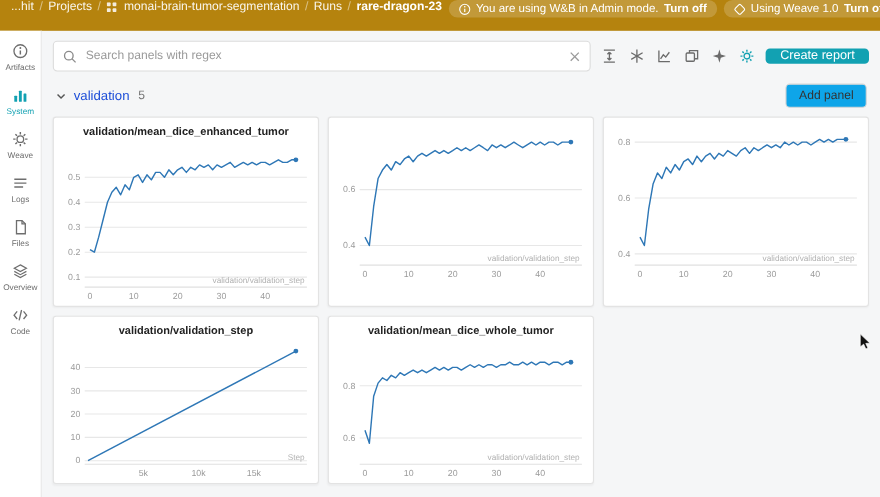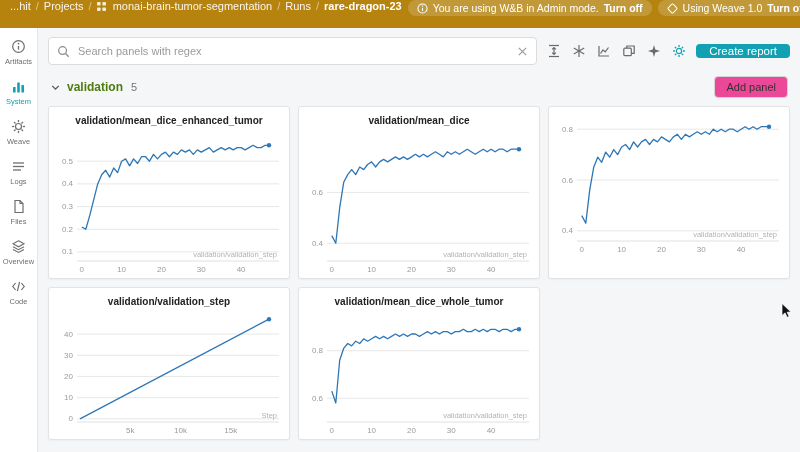--- a/index.html
+++ b/index.html
@@ -50,24 +50,24 @@
   .search input{border:none;outline:none;flex:1;font-size:11px;color:#333;background:transparent}
   .search input::placeholder{color:#9a9a9a}
   .tool-icons{display:flex;gap:11px;align-items:center;color:#6b6b6b}
   .tool-icons .ic{display:flex;cursor:pointer}
   .create-report{
     background:var(--accent);color:#fff;font-size:11.5px;border:none;border-radius:4px;
     height:14px;padding:0 13px;cursor:pointer;white-space:nowrap;font-family:inherit
   }
   .section-header{display:flex;align-items:center;gap:6px;margin-top:11px;padding:0 2px}
   .chev{display:flex;cursor:pointer;color:#555}
-  .section-title{font-size:12px;font-weight:bold;color:#4d7c0f}
+  .section-title{font-size:12px;font-weight:normal;color:#1d4ed8}
   .section-count{font-size:11px;color:#757575;margin-left:2px}
   .add-panel{
-    margin-left:auto;background:#ec4899;border:1px solid #d6d6d6;border-radius:4px;
+    margin-left:auto;background:#0ea5e9;border:1px solid #d6d6d6;border-radius:4px;
     font-size:11px;color:#333;padding:4px 11px;cursor:pointer;font-family:inherit
   }
   
   .charts{display:flex;flex-wrap:wrap;gap:8px;margin-top:8px}
   .panel{
     background:#fff;border:1px solid #e3e3e3;border-radius:3px;width:242px;
     box-shadow:0 1px 2px rgba(0,0,0,.04);cursor:pointer
   }
   .panel h3{
     margin:0;padding:8px 6px 1px;font-size:10px;text-align:center;color:#222;
@@ -327,21 +327,20 @@
           <text class="tick" x="71.6" y="144" text-anchor="middle">10</text>
           <text class="tick" x="111.5" y="144" text-anchor="middle">20</text>
           <text class="tick" x="151.3" y="144" text-anchor="middle">30</text>
           <text class="tick" x="191.1" y="144" text-anchor="middle">40</text>
           <text class="xlabel" x="227" y="129" text-anchor="end">validation/validation_step</text>
           <polyline points="31.8,99.0 35.8,101.3 39.7,87.6 43.7,71.8 47.7,55.9 51.7,46.8 55.7,42.3 59.7,49.1 63.7,40.0 67.6,44.6 71.6,33.2 75.6,30.9 79.6,37.8 83.6,30.9 87.6,35.5 91.5,28.7 95.5,28.7 99.5,33.2 103.5,26.4 107.5,30.9 111.5,26.4 115.4,24.1 119.4,28.7 123.4,24.1 127.4,26.4 131.4,21.9 135.4,24.1 139.4,21.9 143.3,26.4 147.3,21.9 151.3,24.1 155.3,21.9 159.3,19.6 163.3,24.1 167.2,21.9 171.2,19.6 175.2,21.9 179.2,19.6 183.2,21.9 187.2,19.6 191.1,19.6 195.1,21.9 199.1,19.6 203.1,17.3 207.1,19.6 211.1,19.6 215.1,17.3 219.0,17.3" fill="none" stroke="#2e77b6" stroke-width="1.3" stroke-linejoin="round"></polyline>
           <circle cx="219.0" cy="17.3" r="2.2" fill="#2e77b6"></circle>
         </svg>
     </div>
     <div class="panel">
-      <h3>validation/mean_dice</h3>
       <svg class="plot" width="238" height="150">
           <line x1="27" y1="115.2" x2="229" y2="115.2" stroke="#e7e7e7"></line>
           <text class="tick" x="23" y="117.7" text-anchor="end">0.4</text>
           <line x1="27" y1="64.4" x2="229" y2="64.4" stroke="#e7e7e7"></line>
           <text class="tick" x="23" y="66.9" text-anchor="end">0.6</text>
           <line x1="27" y1="133" x2="229" y2="133" stroke="#e0e0e0"></line>
           <text class="tick" x="31.8" y="144" text-anchor="middle">0</text>
           <text class="tick" x="71.6" y="144" text-anchor="middle">10</text>
           <text class="tick" x="111.5" y="144" text-anchor="middle">20</text>
           <text class="tick" x="151.3" y="144" text-anchor="middle">30</text>

